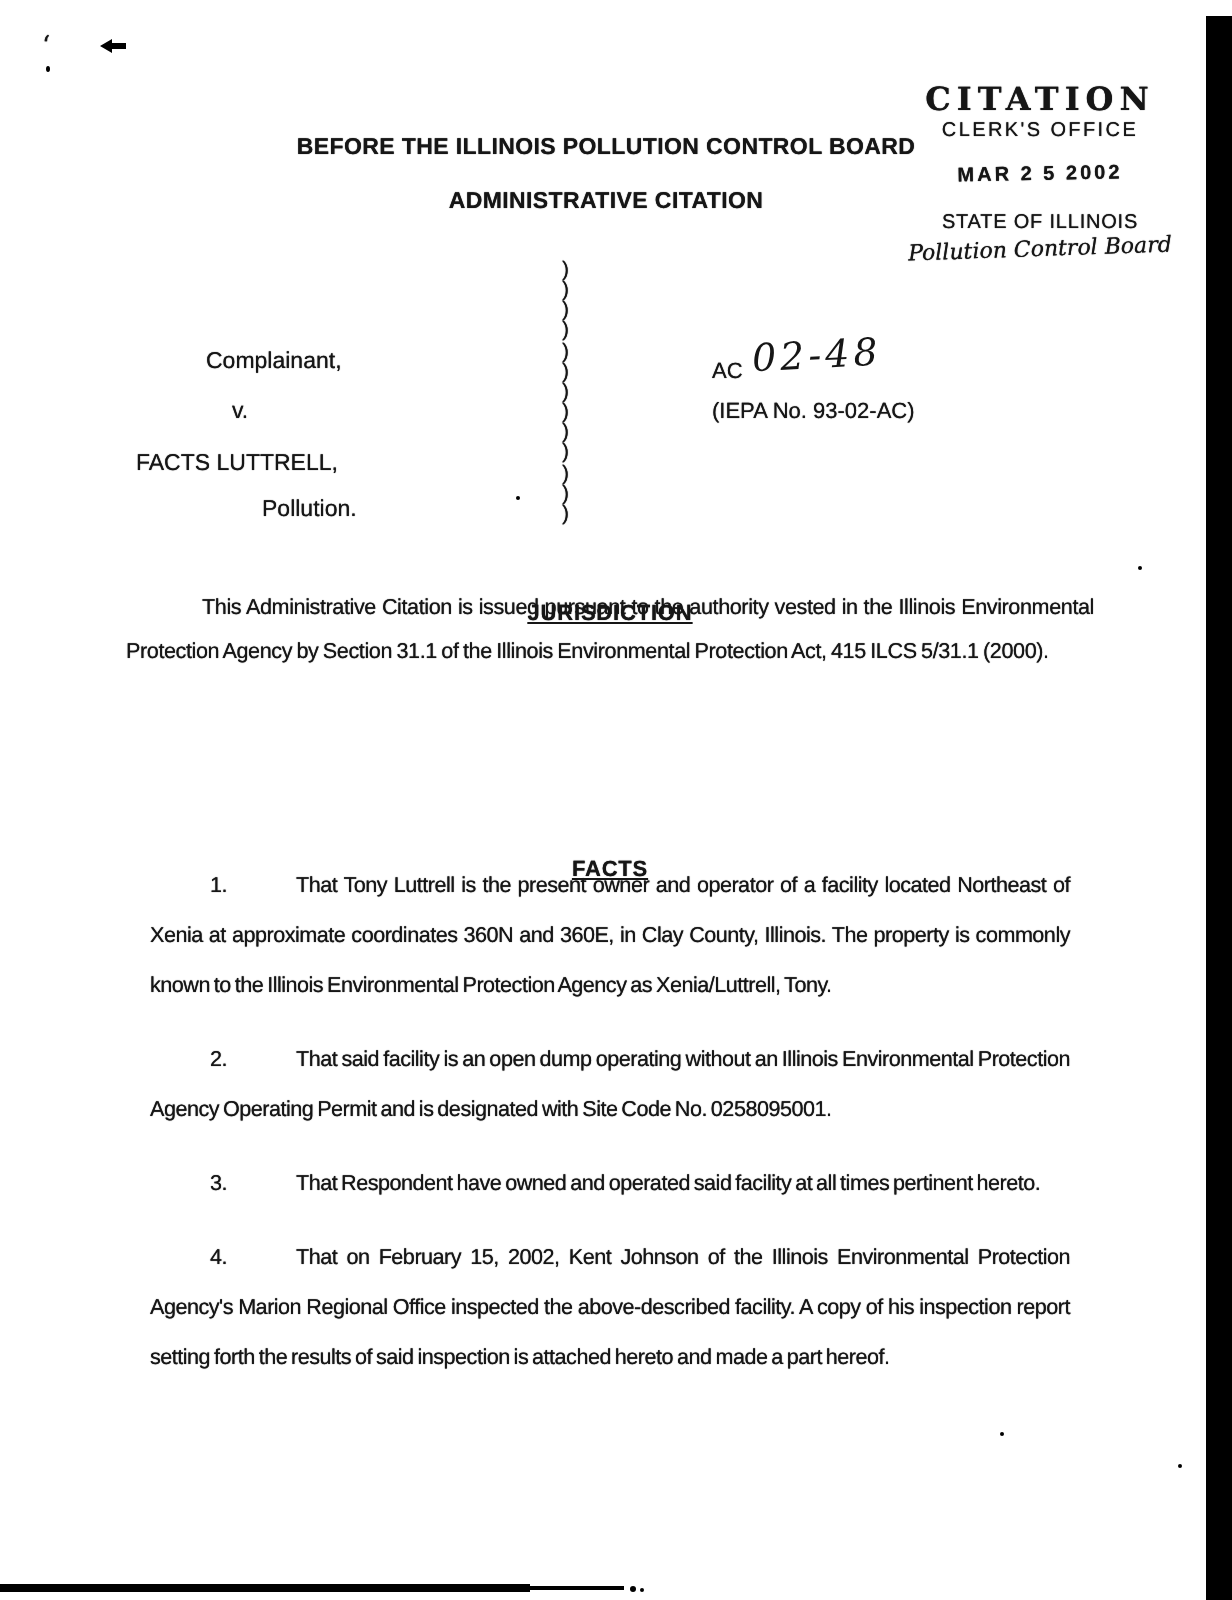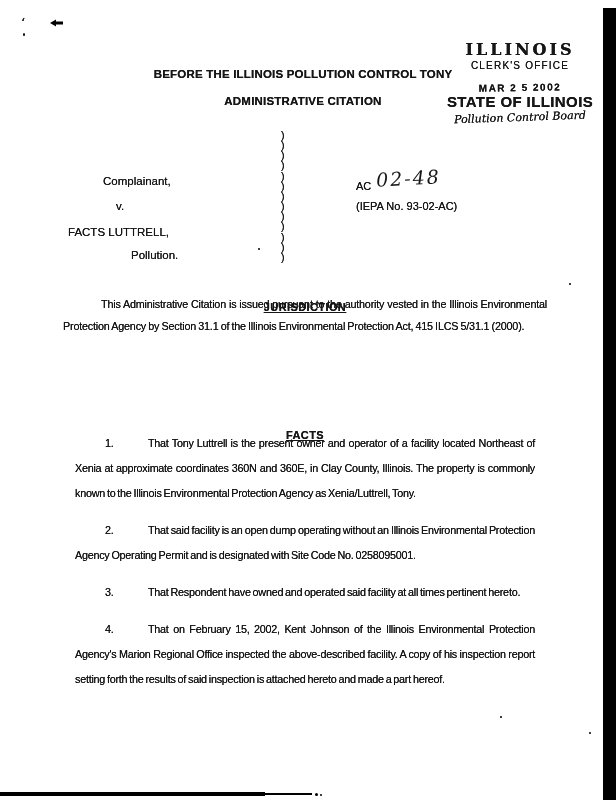--- a/index.html
+++ b/index.html
@@ -24,21 +24,21 @@
   .arrow-mark { left:50px; top:19px; }
 
   
   .stamp-wrap { left:440px; top:40px; width:160px; text-align:center; }
   .stamp-received {
     font-family:"DejaVu Serif","Liberation Serif",serif;
     font-weight:bold; font-size:16px; letter-spacing:3px;
   }
   .stamp-clerks { margin-top:1px; font-size:10px; letter-spacing:1.2px; }
   .stamp-date   { margin-top:11px; font-size:10px; font-weight:bold; letter-spacing:1.5px; transform:rotate(-1deg); }
-  .stamp-state  { font-size:15px; font-weight:bold; letter-spacing:0.4px; }
+  .stamp-state  { margin-top:13px; font-size:10px; font-weight:normal; letter-spacing:0.4px; }
   .stamp-board  {
     margin-top:1px; font-size:11px;
     font-family:"DejaVu Serif","Liberation Serif",serif;
     font-style:italic; transform:rotate(-2deg);
   }
 
   
   .hline { left:0; top:68px; width:606px; text-align:center; font-size:11.5px; font-weight:bold; letter-spacing:0.2px; }
   .hline2 { top:95px; }
 
@@ -95,28 +95,28 @@
   <svg class="abs arrow-mark" width="13" height="8" viewBox="0 0 13 8">
     <polygon points="0,4 6,0.5 6,2.5 13,2.5 13,5.5 6,5.5 6,7.5" fill="#000"></polygon>
   </svg>
   <div class="abs dot" style="left:23px; top:33px; width:2px; height:3px;"></div>
   <div class="abs dot" style="left:258px; top:248px; width:2px; height:2px;"></div>
   <div class="abs dot" style="left:569px; top:283px; width:2px; height:2px;"></div>
   <div class="abs dot" style="left:500px; top:716px; width:2px; height:2px;"></div>
   <div class="abs dot" style="left:589px; top:732px; width:2px; height:2px;"></div>
 
   <div class="abs stamp-wrap">
-    <div class="stamp-received">ILLINOIS</div>
+    <div class="stamp-received">CITATION</div>
     <div class="stamp-clerks">CLERK'S OFFICE</div>
     <div class="stamp-date">MAR 2 5 2002</div>
     <div class="stamp-state">STATE OF ILLINOIS</div>
     <div class="stamp-board">Pollution Control Board</div>
   </div>
 
-  <div class="abs hline">BEFORE THE ILLINOIS POLLUTION CONTROL TONY</div>
+  <div class="abs hline">BEFORE THE ILLINOIS POLLUTION CONTROL BOARD</div>
   <div class="abs hline hline2">ADMINISTRATIVE CITATION</div>
 
   <div class="abs cap complainant">Complainant,</div>
   <div class="abs cap versus">v.</div>
   <div class="abs cap respondent-name">FACTS LUTTRELL,</div>
   <div class="abs cap respondent-role">Pollution.</div>
   <div class="abs cap parens">)
 )
 )
 )

